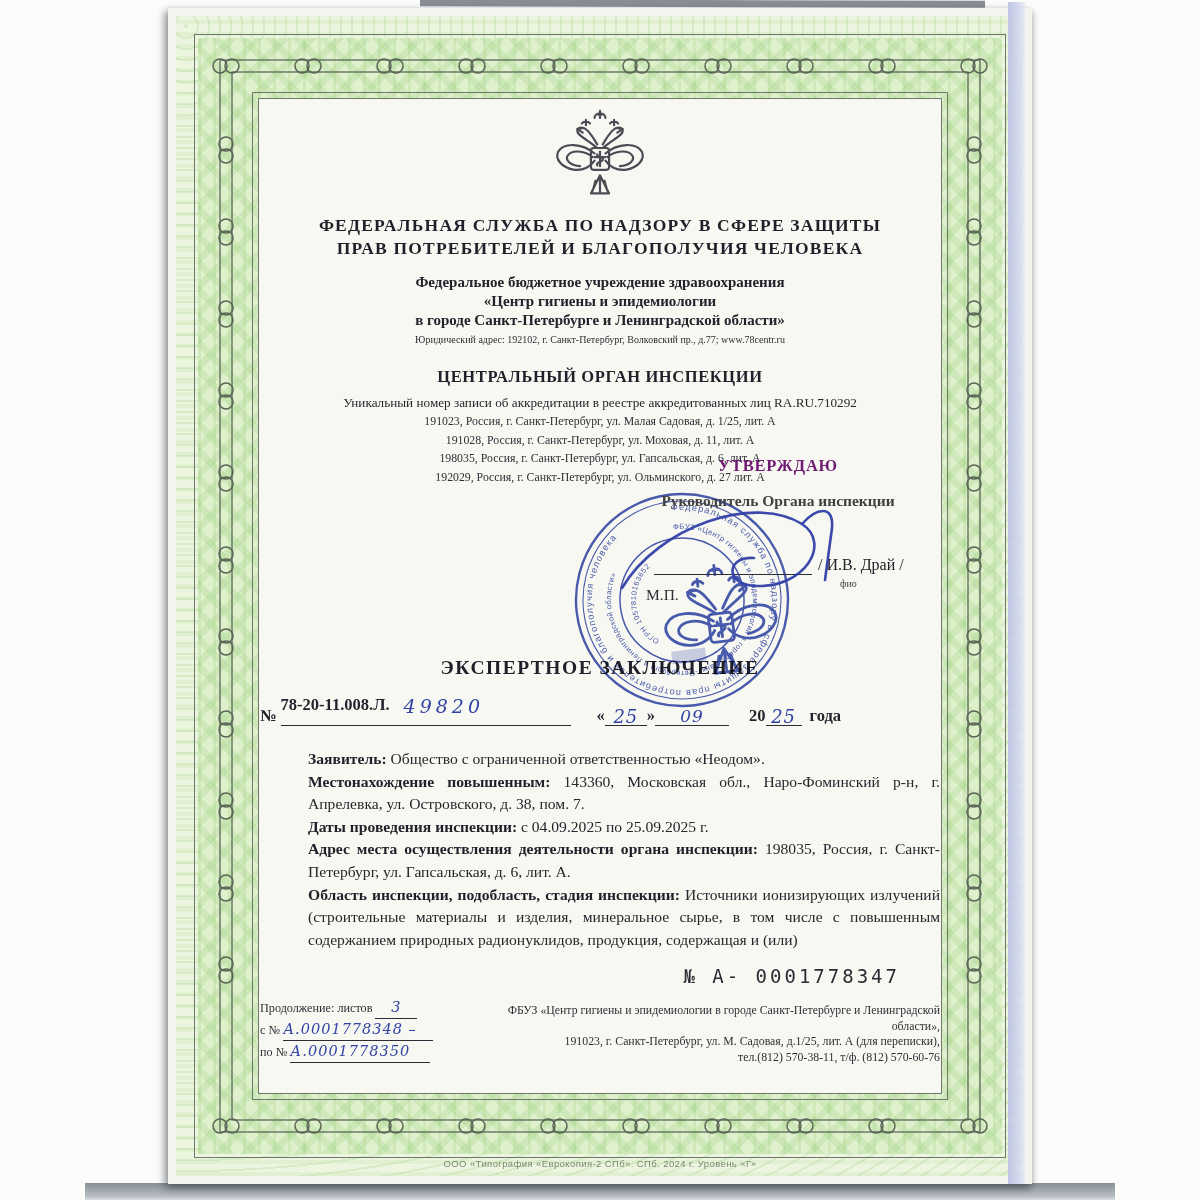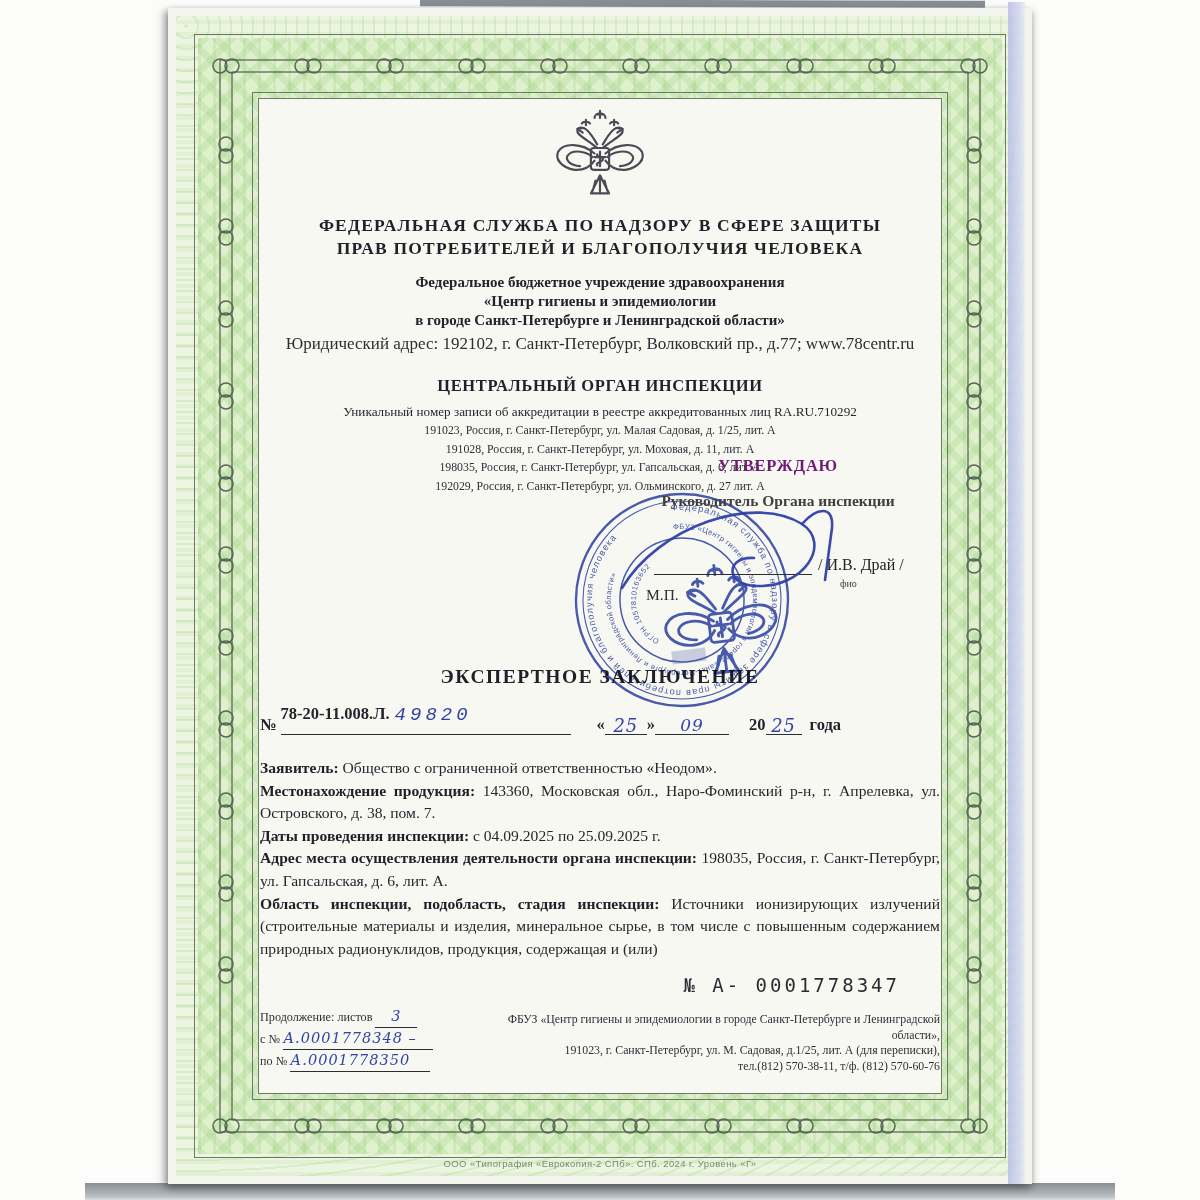--- a/index.html
+++ b/index.html
@@ -30,21 +30,21 @@
   .chain-svg .rail{fill:none;stroke:#5d685a;stroke-width:1.3px;}
   .chain-svg .knot{fill:none;stroke:#596456;stroke-width:1.5px;}
   .frameB1{position:absolute;inset:84px;border:1px solid #6e796a;}
   .paper{position:absolute;inset:90px;border:1px solid #6e796a;background:#f8f8f2;}
 
   .content{position:absolute;left:92px;top:92px;width:680px;height:992px;text-align:center;}
 
   .emblem{margin:8px auto 6px;display:block;color:#4b4b55;}
   .h-agency{font-size:17.5px;font-weight:bold;line-height:23px;letter-spacing:1.2px;color:#1f2029;}
   .h-inst{font-size:15px;font-weight:bold;line-height:19px;margin-top:13px;color:#22232c;}
-  .h-jur{font-size:17px;margin-top:4px;color:#2c2d35;}
+  .h-jur{font-size:10px;margin-top:4px;color:#2c2d35;}
   .h-coi{font-size:16.5px;font-weight:bold;letter-spacing:.6px;margin-top:22px;color:#1f2029;}
   .h-acc{font-size:13.2px;margin-top:8px;}
   .h-addr{font-size:11.8px;line-height:15.5px;margin-top:3px;color:#2e2f37;}
 
   .approve{position:absolute;left:430px;top:448px;width:360px;text-align:center;z-index:4;}
   .approve .a1{font-size:16.5px;font-weight:bold;letter-spacing:.8px;color:#701a75;}
   .approve .a2{font-size:15.5px;font-weight:bold;margin-top:16px;color:#404040;}
   .fio-line{position:absolute;left:486px;top:566px;width:158px;border-bottom:1.5px solid #2c2c34;z-index:4;}
   .fio-name{position:absolute;left:650px;top:548px;font-size:16px;z-index:4;color:#22232c;}
   .fio-label{position:absolute;left:672px;top:570px;font-size:10px;color:#3a3a42;z-index:4;}
@@ -54,26 +54,26 @@
   .stamp .ring{fill:none;stroke:#3c4fae;}
   .stamp text{fill:#3c4fae;font-family:"Liberation Sans","DejaVu Sans",sans-serif;}
   .sig{position:absolute;left:436px;top:488px;width:300px;height:130px;z-index:4;}
 
   .doc-title{font-size:19.5px;font-weight:bold;letter-spacing:1.5px;margin-top:172px;color:#1f2029;}
 
   .num-row{display:flex;align-items:flex-end;margin-top:16px;font-size:16.5px;font-weight:bold;color:#22232c;text-align:left;}
   .hw{font-family:"DejaVu Serif","Liberation Serif",serif;font-style:italic;font-weight:normal;color:#3243a6;}
   .u{border-bottom:1.5px solid #2c2c34;}
   .num-prefix-box{display:flex;align-items:flex-end;width:290px;margin-left:4px;padding-bottom:10px;}
-  .num-hw{font-size:19px;letter-spacing:4px;margin-left:5px;line-height:18px;font-family:Liberation Mono, monospace;}
+  .num-hw{font-size:19px;letter-spacing:4px;margin-left:14px;line-height:18px;}
   .day-box{width:42px;text-align:center;font-size:18px;line-height:17px;letter-spacing:1px;}
   .month-box{width:74px;text-align:center;font-size:17px;line-height:17px;letter-spacing:1px;}
   .yr-box{width:36px;text-align:center;font-size:18px;line-height:17px;letter-spacing:1px;}
 
-  .paras{margin-top:22px;text-align:justify;font-size:15.6px;line-height:22.6px;color:#26262e;}
+  .paras{margin-top:22px;text-align:justify;font-size:15.6px;line-height:22.6px;color:#26262e;padding-left:48px;}
   .paras b{color:#1f2029;}
 
   .blank-num{margin-top:14px;text-align:right;padding-right:40px;font-family:"DejaVu Sans Mono","Liberation Mono",monospace;font-size:19px;letter-spacing:3px;color:#2a2b33;}
 
   .footer{display:flex;margin-top:10px;text-align:left;}
   .f-left{width:215px;font-size:12.2px;line-height:21px;color:#2e2f37;}
   .f-left .hw{font-size:14.5px;letter-spacing:1px;}
   .f-right{flex:1;text-align:right;font-size:11.8px;line-height:15.5px;color:#2e2f37;padding-top:6px;}
 
   .print-line{position:absolute;left:0;top:1150px;width:100%;text-align:center;font-size:9.5px;color:#79896f;font-family:"Liberation Sans","DejaVu Sans",sans-serif;letter-spacing:.4px;z-index:4;}
@@ -240,21 +240,21 @@
         <span class="u month-box hw">09</span>
         <span style="width:20px"></span>
         <span>20</span>
         <span class="u yr-box hw">25</span>
         <span style="width:8px"></span>
         <span>года</span>
       </div>
 
       <div class="paras">
         <div><b>Заявитель:</b><span> Общество с ограниченной ответственностью «Неодом».</span></div>
-        <div><b>Местонахождение продукция:</b><span> 143360, Московская обл., Наро-Фоминский р-н, г. Апрелевка, ул. Островского, д. 38, пом. 7.</span></div>
+        <div><b>Местонахождение повышенным:</b><span> 143360, Московская обл., Наро-Фоминский р-н, г. Апрелевка, ул. Островского, д. 38, пом. 7.</span></div>
         <div><b>Даты проведения инспекции:</b><span> с 04.09.2025 по 25.09.2025 г.</span></div>
         <div><b>Адрес места осуществления деятельности органа инспекции:</b><span> 198035, Россия, г. Санкт-Петербург, ул. Гапсальская, д. 6, лит. А.</span></div>
         <div><b>Область инспекции, подобласть, стадия инспекции:</b><span> Источники ионизирующих излучений (строительные материалы и изделия, минеральное сырье, в том числе с повышенным содержанием природных радионуклидов, продукция, содержащая и (или)</span></div>
       </div>
 
       <div class="blank-num">№ А- 0001778347</div>
 
       <div class="footer">
         <div class="f-left">
           <div>

